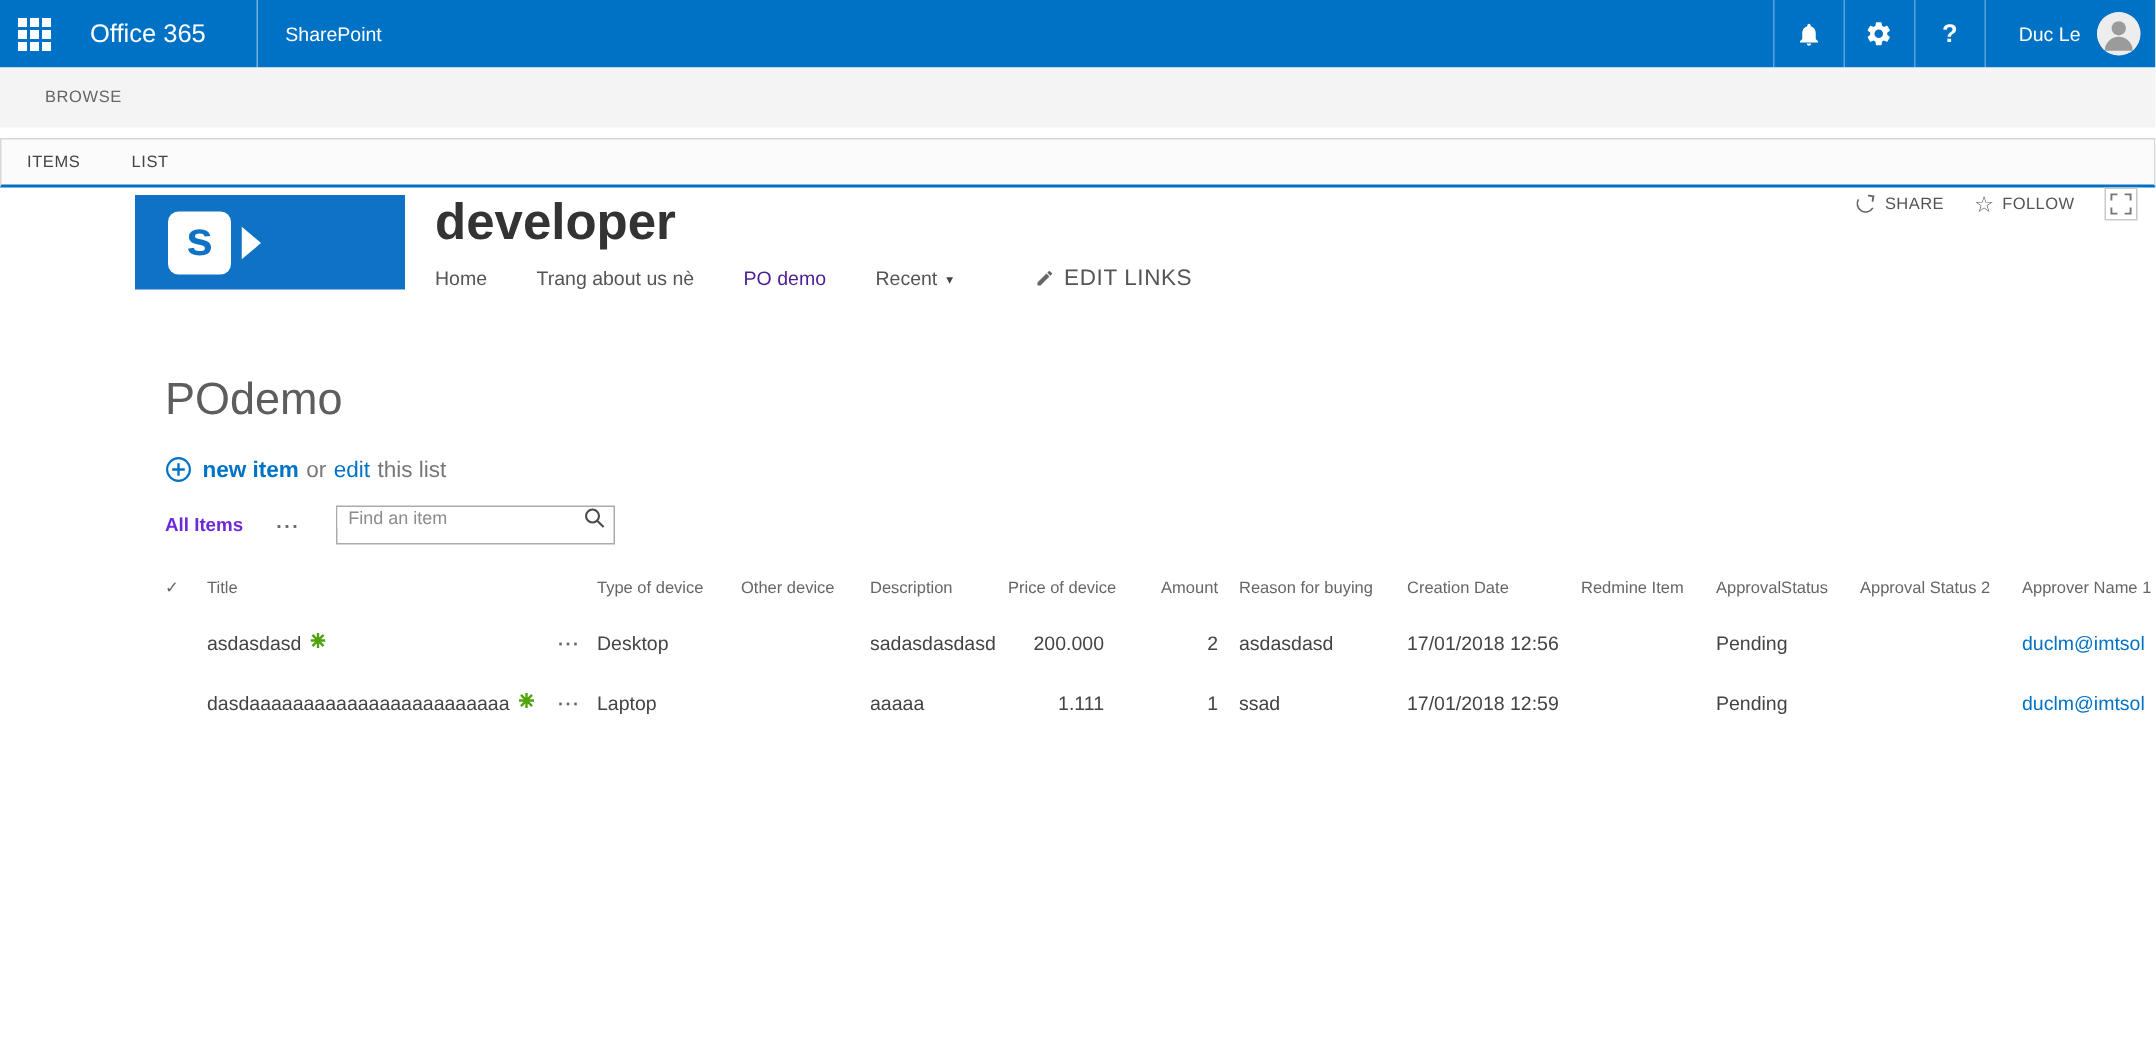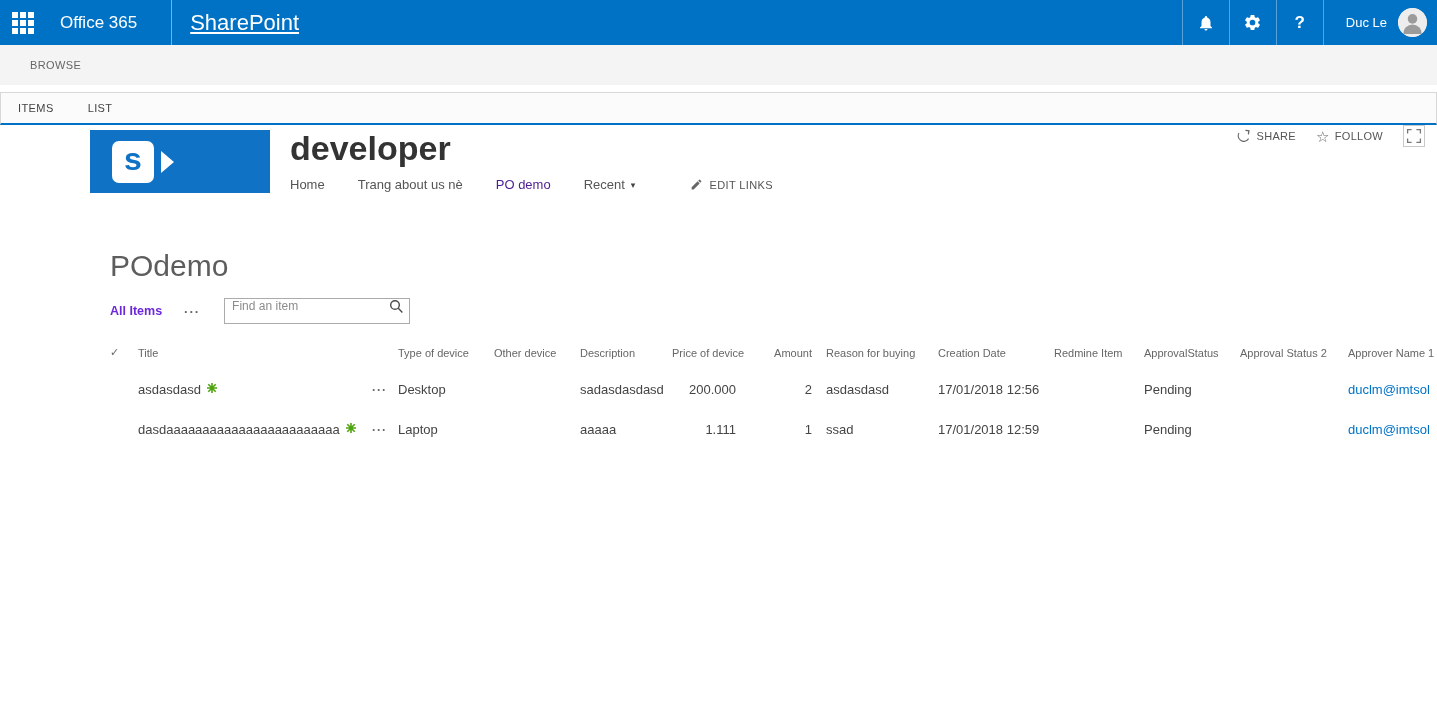--- a/index.html
+++ b/index.html
@@ -8,21 +8,21 @@
   a { text-decoration: none; cursor: pointer; }
   button { font: inherit; background: none; border: 0; padding: 0; color: inherit; cursor: pointer; }
 
   
   .suitebar { height: 45px; background: #0072c6; color: #fff; display: flex; align-items: stretch; }
   .waffle-btn { width: 46px; display: flex; align-items: center; justify-content: center; }
   .waffle { display: grid; grid-template-columns: repeat(3, 6px); grid-template-rows: repeat(3, 6px); gap: 2px; }
   .waffle i { background: #fff; display: block; }
   .brand { font-size: 17px; line-height: 45px; padding: 0 34px 0 14px; cursor: pointer; }
   .vdiv { width: 1px; background: rgba(255,255,255,.45); margin: 0; }
-  .appname { font-size: 22px; line-height: 45px; padding: 0 24px 0 18px; cursor: pointer; text-decoration: underline; }
+  .appname { font-size: 13px; line-height: 45px; padding: 0 24px 0 18px; cursor: pointer; }
   .suite-right { margin-left: auto; display: flex; align-items: stretch; }
   .suite-icon { width: 47px; display: flex; align-items: center; justify-content: center;
     border-left: 1px solid rgba(255,255,255,.35); color: #fff; }
   .help-glyph { font-size: 17px; font-weight: bold; }
   .user-area { display: flex; align-items: center; border-left: 1px solid rgba(255,255,255,.35);
     padding: 0 10px 0 22px; gap: 11px; cursor: pointer; }
   .username { font-size: 13px; }
   .avatar { width: 29px; height: 29px; border-radius: 50%; overflow: hidden; background: #ededed; display: block; }
 
   
@@ -44,21 +44,21 @@
   .slogo-tile { width: 42px; height: 42px; background: #fff; border-radius: 7px; color: #0f72c4;
     font-size: 32px; font-weight: bold; display: flex; align-items: center; justify-content: center;
     padding-bottom: 4px; }
   .slogo-chevron { margin-left: 7px; display: block; }
   .site-title-block { margin-left: 20px; }
   .site-title { font-size: 34px; font-weight: 700; color: #333; line-height: 1.1; margin: 0; }
   .site-nav { display: flex; align-items: center; margin-top: 10px; font-size: 13px; }
   .site-nav a { color: #555; margin-right: 33px; display: flex; align-items: center; }
   .site-nav a.active { color: #4c1d95; }
   .caret { font-size: 9px; color: #444; margin-left: 6px; }
-  .editlinks { font-size: 11px; letter-spacing: .4px; color: #555; display: flex; align-items: center;
+  .editlinks { font-size: 15px; letter-spacing: .4px; color: #555; display: flex; align-items: center;
     gap: 6px; margin-left: 22px; }
 
   
   .list-area { margin: 56px 0 0 110px; }
   .list-title { font-size: 30px; font-weight: 300; color: #5d5d5d; margin: 0; }
   .newitem-row { margin-top: 20px; display: flex; align-items: center; font-size: 15px; color: #777; gap: 5px; }
   .newitem { display: flex; align-items: center; gap: 7px; }
   .newitem-label { color: #0072c6; font-weight: bold; }
   .editlist { color: #0072c6; }
   .view-row { margin-top: 15px; display: flex; align-items: center; }
@@ -179,20 +179,32 @@
           </svg>
         <span>EDIT LINKS</span>
       </a>
     </div>
   </div>
 </div>
 
 <div class="list-area">
   <h2 class="list-title">POdemo</h2>
 
+  <div class="newitem-row">
+    <a class="newitem">
+      <svg width="18" height="18" viewBox="0 0 18 18" fill="none">
+          <circle cx="9" cy="9" r="7.6" stroke="#0072c6" stroke-width="1.4"></circle>
+          <path d="M9 4.8v8.4M4.8 9h8.4" stroke="#0072c6" stroke-width="1.6"></path>
+        </svg>
+      <span class="newitem-label">new item</span>
+    </a>
+    <span>or</span>
+    <a class="editlist">edit</a>
+    <span>this list</span>
+  </div>
 
   <div class="view-row">
     <a class="view-sel">All Items</a>
     <span class="view-ellipsis">···</span>
     <div class="searchbox">
       <input placeholder="Find an item" style="">
       <button class="search-btn">
         <svg width="15" height="15" viewBox="0 0 16 16" fill="none" stroke="#4a4a4a" stroke-width="1.5">
             <circle cx="6.4" cy="6.4" r="4.6"></circle>
             <path d="M9.9 9.9l4.4 4.4"></path>

